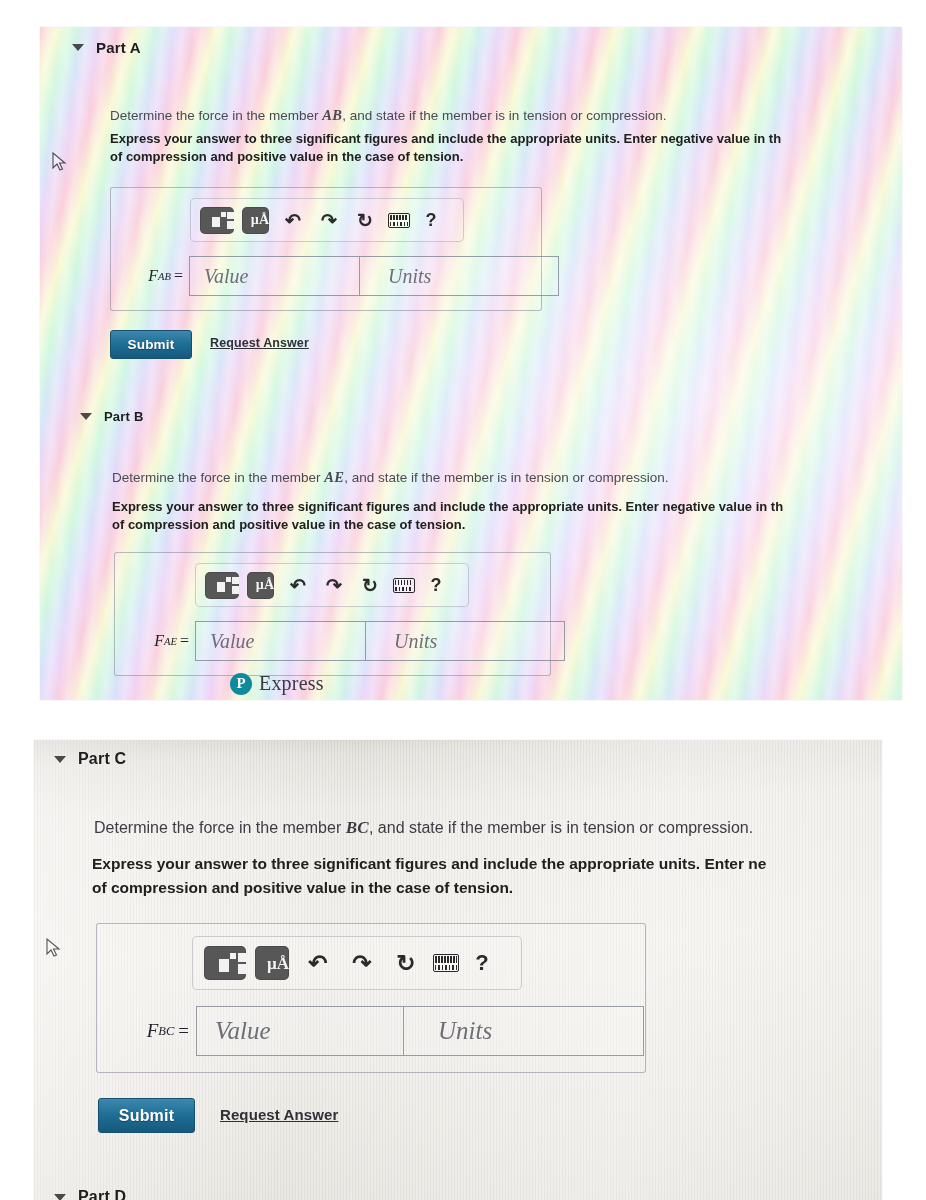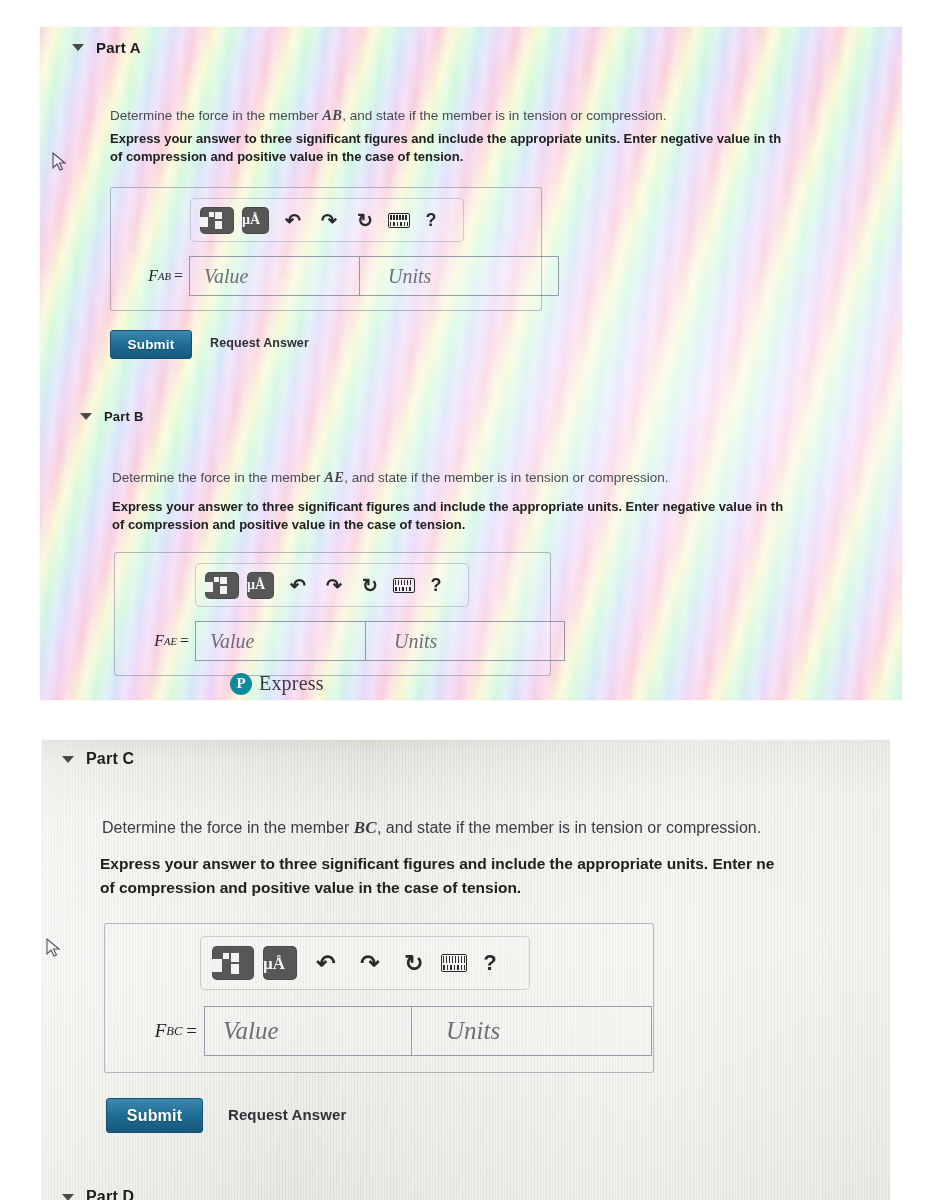--- a/index.html
+++ b/index.html
@@ -30,21 +30,21 @@
     background:
       repeating-linear-gradient(95deg,
         rgba(255,255,255,.0) 0px, rgba(255,255,255,.30) 9px,
         rgba(255,255,255,.0) 19px),
       radial-gradient(ellipse at 78% 55%, rgba(255,255,255,.45), rgba(255,255,255,0) 62%);
     mix-blend-mode:screen;
   }
 
   
   #photo-bottom{
-    left:42px;top:740px;width:848px;height:460px;
+    left:34px;top:740px;width:848px;height:460px;
     background:
       repeating-linear-gradient(90deg,
         rgba(0,0,0,.050) 0px, rgba(0,0,0,.050) 1px,
         rgba(255,255,255,0) 1px, rgba(255,255,255,0) 3px),
       linear-gradient(178deg,#d6d4cf 0%,#e7e5e0 5%,#f1efeb 16%,#f4f2ee 45%,#eeece7 80%,#e9e7e2 100%);
     box-shadow:0 0 1px rgba(0,0,0,.15);
   }
   #photo-bottom:after{
     content:"";position:absolute;inset:0;pointer-events:none;
     background:
@@ -68,21 +68,21 @@
   .q-bold{position:absolute;color:#20201f;font-weight:bold;white-space:nowrap;}
   .mathvar{font-family:"Liberation Serif", serif;font-style:italic;font-weight:bold;letter-spacing:.3px;}
 
   
   .ansbox{position:absolute;border:1px solid rgba(130,130,150,.55);border-radius:3px;
           background:rgba(255,255,255,.10);}
   .toolbar{position:absolute;border:1px solid rgba(150,150,165,.45);border-radius:5px;
            background:rgba(255,255,255,.16);display:flex;align-items:center;}
   .tb-btn{display:flex;align-items:center;justify-content:center;}
   .sq-icon{background:#575757;border-radius:5px;display:flex;align-items:center;
-           justify-content:flex-start;position:relative;box-shadow:inset 0 0 0 1px rgba(0,0,0,.15);}
+           justify-content:flex-end;position:relative;box-shadow:inset 0 0 0 1px rgba(0,0,0,.15);}
   .tmpl{position:relative;}
   .tmpl i{position:absolute;background:#f2f2f2;display:block;}
   .mua{color:#f4f4f4;font-family:"Liberation Serif", serif;font-weight:bold;line-height:1;}
   .arrowico{font-weight:bold;color:#2a2a2a;line-height:1;}
   .kbd{border:1.6px solid #2a2a2a;border-radius:2px;background:rgba(255,255,255,.3);
        position:relative;overflow:hidden;}
   .kbd:before{content:"";position:absolute;left:1px;right:1px;top:1px;height:45%;
       background:repeating-linear-gradient(90deg,#2a2a2a 0 1.5px, transparent 1.5px 3px);}
   .kbd:after{content:"";position:absolute;left:1px;right:1px;bottom:1px;height:30%;
       background:repeating-linear-gradient(90deg,#2a2a2a 0 1.5px, transparent 1.5px 3.5px);}
@@ -95,21 +95,21 @@
   .infield{border:1px solid rgba(120,125,140,.75);background:rgba(255,255,255,.12);
            display:flex;align-items:center;}
   .infield span{font-family:Liberation Serif, serif;font-style:italic;color:#6e6e78;}
   .infield.second{border-left:none;}
 
   
   .submit-btn{position:absolute;border-radius:3px;color:#fff;font-weight:bold;
     display:flex;align-items:center;justify-content:center;
     background:linear-gradient(180deg,#3e87ae 0%,#1f6e96 48%,#16597c 100%);
     border:1px solid #15506f;text-shadow:0 1px 1px rgba(0,0,0,.35);letter-spacing:.2px;}
-  .req-link{position:absolute;color:#303038;font-weight:bold;
+  .req-link{position:absolute;color:#303038;text-decoration:underline;font-weight:bold;
             letter-spacing:.1px;}
 
   
   .pearson{position:absolute;display:flex;align-items:center;gap:7px;}
   .p-circle{width:22px;height:22px;border-radius:50%;background:#0e8a9c;
     display:flex;align-items:center;justify-content:center;color:#fff;
     font-family:"Liberation Serif", serif;font-weight:bold;font-size:15px;line-height:1;}
   .p-word{font-family:"Liberation Serif", serif;color:#3a3a46;font-size:20px;letter-spacing:.2px;}
 
   

